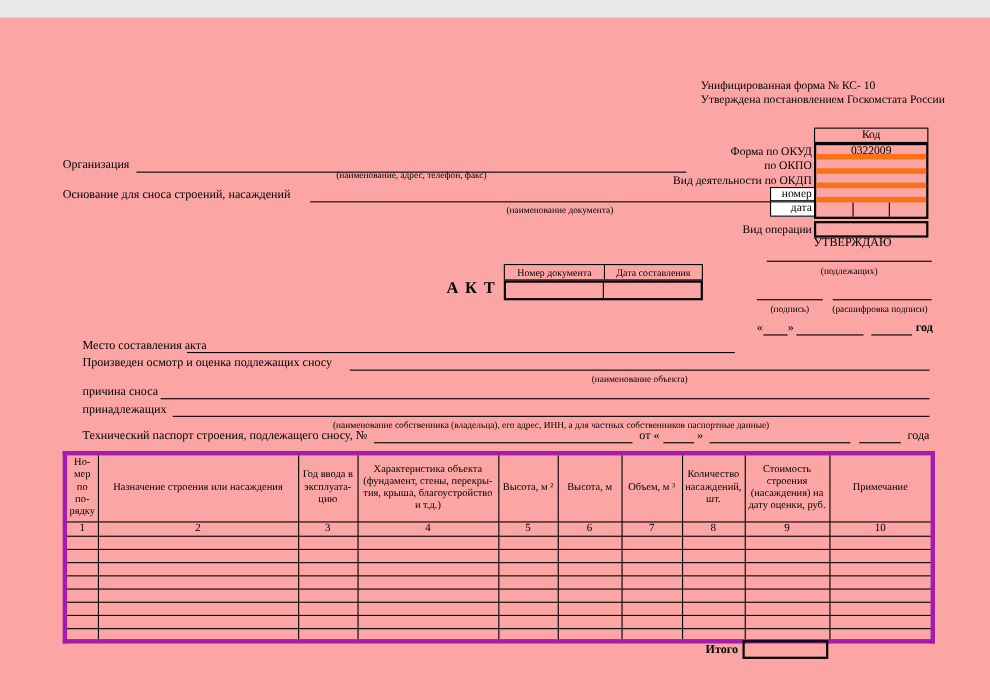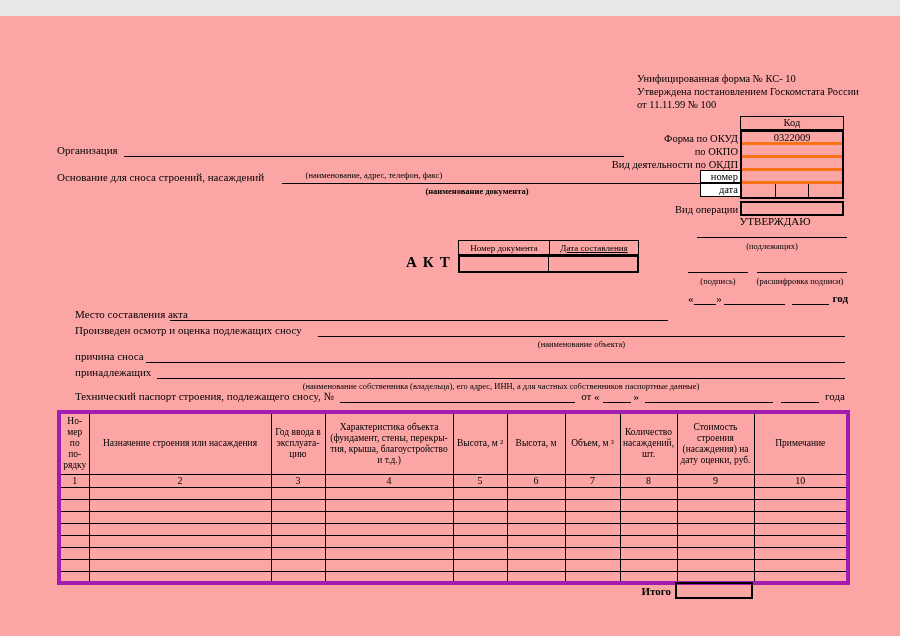--- a/index.html
+++ b/index.html
@@ -14,21 +14,21 @@
   .t105 { font-size:10.5px; line-height:13px; }
   .hint { font-size:8.5px; line-height:10px; text-align:center; }
   .u { border-bottom:1px solid #000; }
   .right { text-align:right; }
   .center { text-align:center; }
   .bold { font-weight:bold; }
 
   
   .code-head { border:1px solid #000; height:14px; text-align:center; font-size:10.5px; line-height:12px; }
   .code-main { border:2px solid #000; }
-  .code-row { height:13px; border-bottom:3px solid #f97316; font-size:10.5px; line-height:12px; text-align:center; }
+  .code-row { height:13px; border-bottom:5px solid #f97316; font-size:10.5px; line-height:12px; text-align:center; }
   .code-row:last-child { border-bottom:none; }
   .code-row.split { display:flex; }
   .code-row.split .sc { flex:1; height:100%; }
   .code-row.split .sc + .sc { border-left:1px solid #000; }
   .mini-label { border:1px solid #000; font-size:10.5px; line-height:12px; text-align:right; padding-right:2px; background:#fff; }
   .op-box { border:2px solid #000; height:15px; }
 
   
   .doc-head { display:flex; }
   .doc-head > div { border:1px solid #000; height:15px; font-size:9px; line-height:14px; text-align:center; }
@@ -46,21 +46,20 @@
   .total-box { border:2px solid #000; }
 </style>
 </head>
 <body>
 
 <div class="page">
 
   <div class="abs t105" style="left:637px; top:56px; width:250px;">
     <div>Унифицированная форма № КС- 10</div>
     <div>Утверждена постановлением Госкомстата России</div>
-    <div>от 11.11.99 № 100</div>
   </div>
 
   <div class="abs t105 right" style="left:480px; top:116px; width:258px;">Форма по ОКУД</div>
   <div class="abs t105 right" style="left:480px; top:129px; width:258px;">по ОКПО</div>
   <div class="abs t105 right" style="left:480px; top:142px; width:258px;">Вид деятельности по ОКДП</div>
   <div class="abs mini-label" style="left:700px; top:154px; width:41px; height:13px;">номер</div>
   <div class="abs mini-label" style="left:700px; top:167px; width:41px; height:14px;">дата</div>
   <div class="abs t105 right" style="left:480px; top:187px; width:258px;">Вид операции</div>
 
   <div class="abs code-head" style="left:740px; top:100px; width:104px;">Код</div>
@@ -72,25 +71,25 @@
     <div class="code-row split">
       <div class="sc"></div>
       <div class="sc"></div>
       <div class="sc"></div>
     </div>
   </div>
   <div class="abs op-box" style="left:740px; top:185px; width:104px;"></div>
 
   <div class="abs t11" style="left:57px; top:128px;">Организация</div>
   <div class="abs u" style="left:124px; top:128px; width:500px; height:13px;"></div>
-  <div class="abs hint" style="left:124px; top:154px; width:500px;">(наименование, адрес, телефон, факс)</div>
+  <div class="abs hint" style="left:124px; top:138px; width:500px;">(наименование, адрес, телефон, факс)</div>
 
   <div class="abs t11" style="left:57px; top:155px;">Основание для сноса строений, насаждений</div>
   <div class="abs u" style="left:282px; top:155px; width:418px; height:13px;"></div>
-  <div class="abs hint" style="left:268px; top:170px; width:418px;font-weight:bold;">(наименование документа)</div>
+  <div class="abs hint" style="left:300px; top:170px; width:418px;">(наименование документа)</div>
 
   <div class="abs t11 center" style="left:700px; top:199px; width:150px;">УТВЕРЖДАЮ</div>
   <div class="abs u" style="left:697px; top:210px; width:150px; height:12px;"></div>
   <div class="abs hint" style="left:697px; top:225px; width:150px;">(подлежащих)</div>
   <div class="abs u" style="left:688px; top:245px; width:60px; height:12px;"></div>
   <div class="abs u" style="left:757px; top:245px; width:90px; height:12px;"></div>
   <div class="abs hint" style="left:677px; top:260px; width:82px;">(подпись)</div>
   <div class="abs hint" style="left:748px; top:260px; width:104px;">(расшифровка подписи)</div>
   <div class="abs t11" style="left:688px; top:276px; width:160px; display:flex; align-items:flex-end;">
     <span>«</span>
@@ -98,21 +97,21 @@
     <span>»</span>
     <span class="u" style="width:70px; height:13px; margin-left:2px;"></span>
     <span class="u" style="width:42px; height:13px; margin-left:7px; margin-right:4px;"></span>
     <span class="bold">год</span>
   </div>
 
   <div class="abs bold" style="left:406px; top:238px; font-size:15px; letter-spacing:6px;">АКТ</div>
   <div class="abs" style="left:458px; top:224px; width:181px;">
     <div class="doc-head">
       <div style="width:92px;">Номер документа</div>
-      <div style="width:89px;text-decoration:underline;">Дата составления</div>
+      <div style="width:89px;">Дата составления</div>
     </div>
     <div class="doc-body">
       <div></div>
       <div></div>
     </div>
   </div>
 
 
   <div class="abs t11" style="left:75px; top:292px;">Место составления акта</div>
   <div class="abs u" style="left:170px; top:292px; width:498px; height:13px;"></div>

